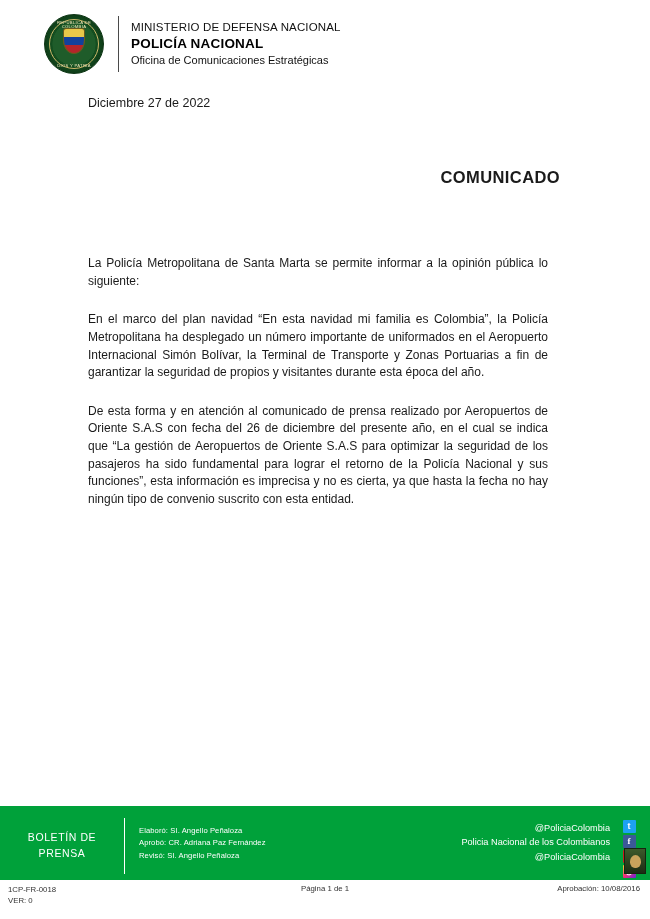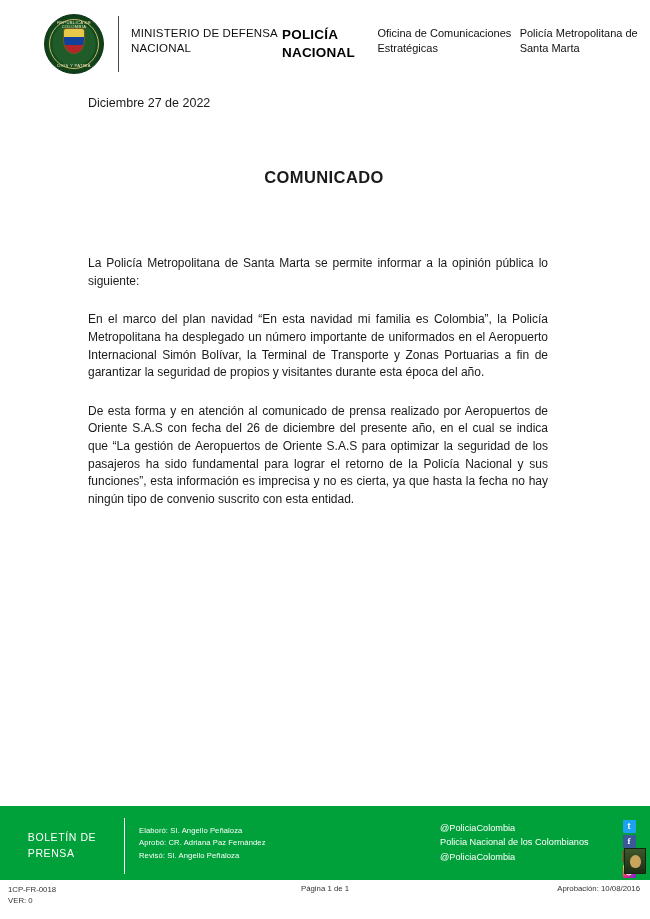--- a/index.html
+++ b/index.html
@@ -69,21 +69,21 @@
 
   .header-divider {
     width: 1px;
     height: 56px;
     background: #4a4a4a;
     margin: 0 12px 0 14px;
     flex: 0 0 1px;
   }
   .header-text {
     display: flex;
-    flex-direction: row;
+    flex-direction: column;
     justify-content: flex-start;
     line-height: 1.32;
   }
   .header-text .l1 {
     font-size: 11.5px;
     letter-spacing: .15px;
     color: #111;
   }
   .header-text .l2 {
     font-size: 13.5px;
@@ -102,21 +102,21 @@
     position: absolute;
     top: 96px;
     left: 88px;
     width: 472px;
   }
   .date-line {
     font-size: 12.5px;
     margin: 0 0 58px 0;
   }
   .doc-title {
-    text-align: center;
+    text-align: right;
     font-size: 16.5px;
     font-weight: bold;
     letter-spacing: .4px;
     margin: 0 0 68px 0;
   }
   .para {
     font-size: 12px;
     line-height: 1.47;
     text-align: justify;
     text-justify: inter-word;
@@ -139,40 +139,41 @@
     left: 0; right: 0;
     top: 806px;
     height: 6px;
     background: #00a13a;
   }
   .fb-left {
     width: 124px;
     display: flex;
     align-items: center;
     justify-content: center;
-    text-align: left;
+    text-align: center;
     font-size: 10.5px;
     line-height: 1.5;
     letter-spacing: .6px;
   }
   .fb-sep {
     width: 1px;
     background: #ffffff;
     margin: 6px 0;
   }
   .fb-mid {
     flex: 1;
     padding: 13px 0 12px 14px;
     font-size: 7.6px;
     line-height: 1.62;
     letter-spacing: .1px;
   }
   .fb-right {
     width: 210px;
     padding: 9px 40px 0 0;
+    text-align: right;
     font-size: 9.2px;
     line-height: 1.55;
     position: relative;
   }
   .social-col {
     position: absolute;
     right: 8px;
     top: 8px;
     width: 26px;
     display: flex;
@@ -243,21 +244,20 @@
     <div class="innerring"></div>
     <div class="toptxt">REPUBLICA DE COLOMBIA</div>
     <div class="shield"></div>
     <div class="bottxt">DIOS Y PATRIA</div>
   </div>
   <div class="header-divider"></div>
   <div class="header-text">
     <div class="l1">MINISTERIO DE DEFENSA NACIONAL</div>
     <div class="l2">POLICÍA NACIONAL</div>
     <div class="l3">Oficina de Comunicaciones Estratégicas</div>
-    <div class="l4">Policía Metropolitana de Santa Marta</div>
   </div>
 </div>
 
 <div class="doc-body">
   <div class="date-line">Diciembre 27 de 2022</div>
   <div class="doc-title">COMUNICADO</div>
   <p class="para">La Policía Metropolitana de Santa Marta se permite informar a la opinión pública lo siguiente:</p>
   <p class="para">En el marco del plan navidad “En esta navidad mi familia es Colombia”, la Policía Metropolitana ha desplegado un número importante de uniformados en el Aeropuerto Internacional Simón Bolívar, la Terminal de Transporte y Zonas Portuarias a fin de garantizar la seguridad de propios y visitantes durante esta época del año.</p>
   <p class="para">De esta forma y en atención al comunicado de prensa realizado por Aeropuertos de Oriente S.A.S con fecha del 26 de diciembre del presente año, en el cual se indica que “La gestión de Aeropuertos de Oriente S.A.S para optimizar la seguridad de los pasajeros ha sido fundamental para lograr el retorno de la Policía Nacional y sus funciones”, esta información es imprecisa y no es cierta, ya que hasta la fecha no hay ningún tipo de convenio suscrito con esta entidad.</p>
 </div>

